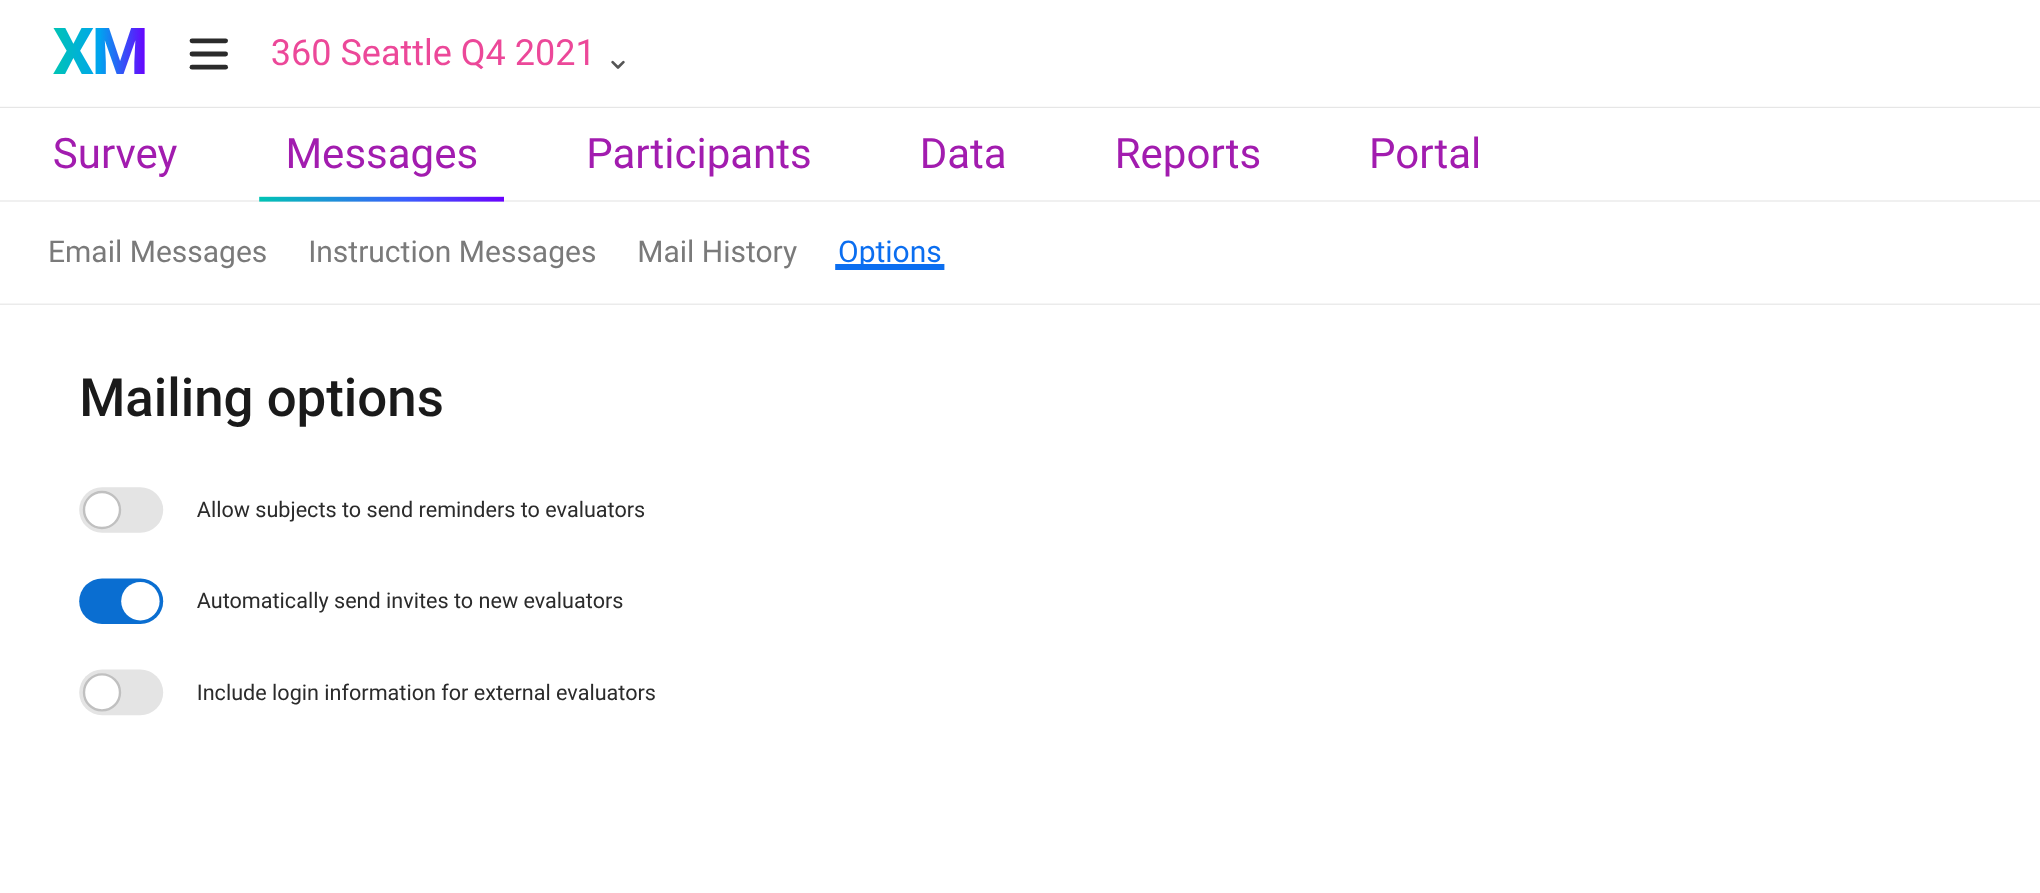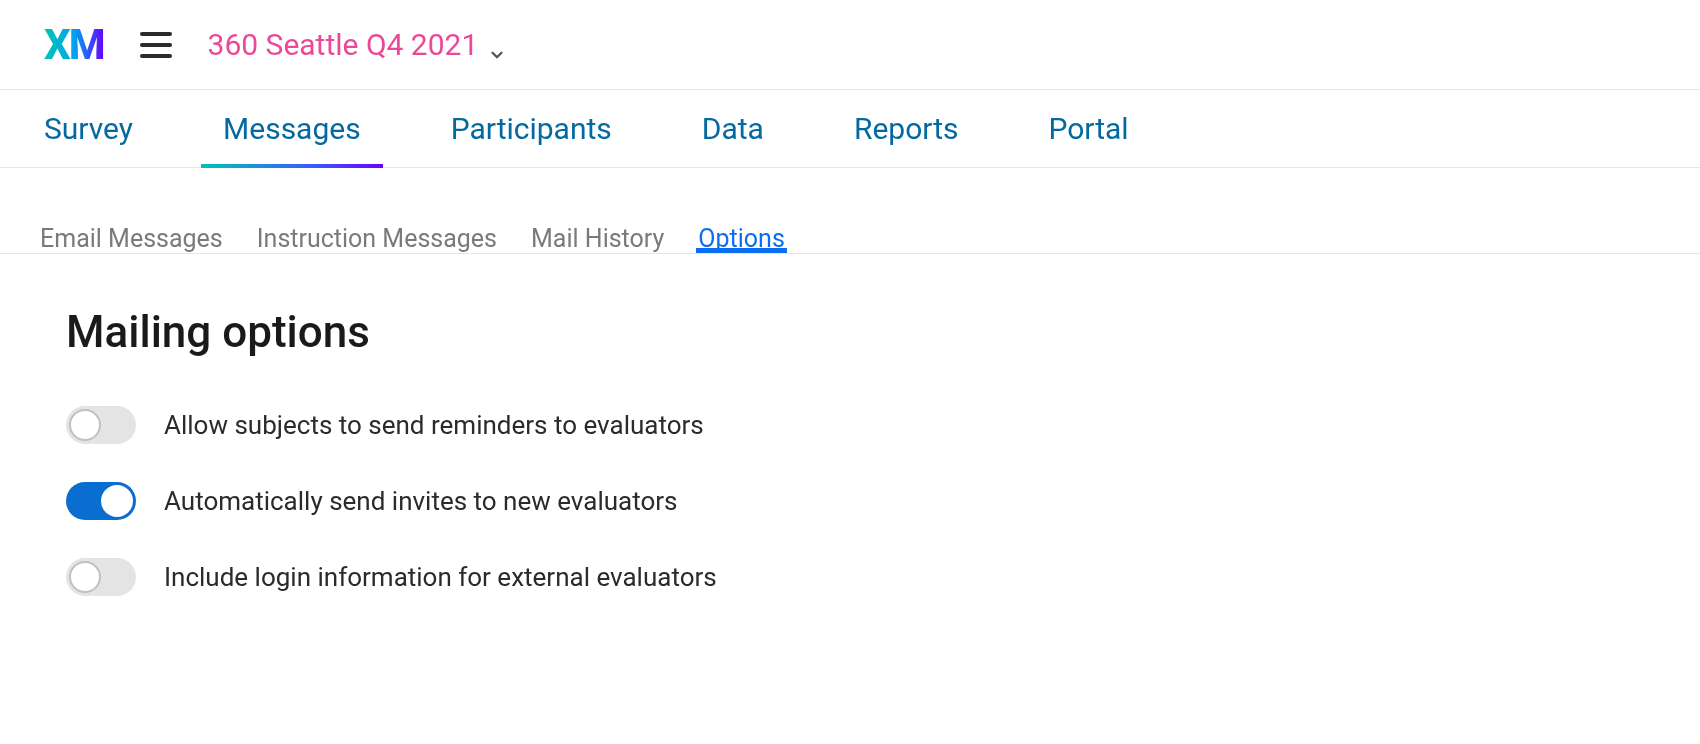--- a/index.html
+++ b/index.html
@@ -13,21 +13,21 @@
     
     .topbar {
       display: flex;
       align-items: center;
       height: 90px;
       border-bottom: 1px solid #e6e6e6;
       padding-left: 44px;
       gap: 36px;
     }
     .xm-logo {
-      font-size: 42px;
+      font-size: 54px;
       font-weight: 800;
       letter-spacing: -2px;
       background: linear-gradient(90deg, #00c4b4 0%, #00a4ef 50%, #6a00ff 100%);
       -webkit-background-clip: text;
       -webkit-text-fill-color: transparent;
       background-clip: text;
       line-height: 1;
       text-align: right;
     }
     .hamburger {
@@ -60,41 +60,41 @@
     
     .primary-nav {
       display: flex;
       align-items: stretch;
       height: 78px;
       border-bottom: 1px solid #e6e6e6;
       padding-left: 44px;
       gap: 90px;
     }
     .primary-nav .nav-item {
-      font-size: 30px;
-      color: #0369a1;
+      font-size: 35px;
+      color: #a21caf;
       display: flex;
       align-items: center;
       position: relative;
       cursor: pointer;
     }
     .primary-nav .nav-item.active::after {
       content: "";
       position: absolute;
       left: -22px;
       right: -22px;
       bottom: -1px;
       height: 4px;
       background: linear-gradient(90deg, #00c4b4 0%, #3a5dff 60%, #6a00ff 100%);
     }
 
     
     .secondary-nav {
       display: flex;
-      align-items: flex-end;
+      align-items: center;
       height: 86px;
       border-bottom: 1px solid #e6e6e6;
       padding-left: 38px;
       gap: 30px;
     }
     .secondary-nav .sub-item {
       font-size: 25px;
       color: #7a7a7a;
       display: flex;
       align-items: center;
@@ -159,21 +159,21 @@
     }
     .toggle.off .knob {
       left: 3px;
       border: 2px solid #c0c0c0;
     }
     .toggle.on .knob {
       right: 3px;
     }
 
     .option-label {
-      font-size: 26px;
+      font-size: 18px;
       color: #2b2b2b;
     }
 
     .info-icon {
       width: 30px;
       height: 30px;
       border: 2px solid #5a5a5a;
       border-radius: 50%;
       display: inline-flex;
       align-items: center;

